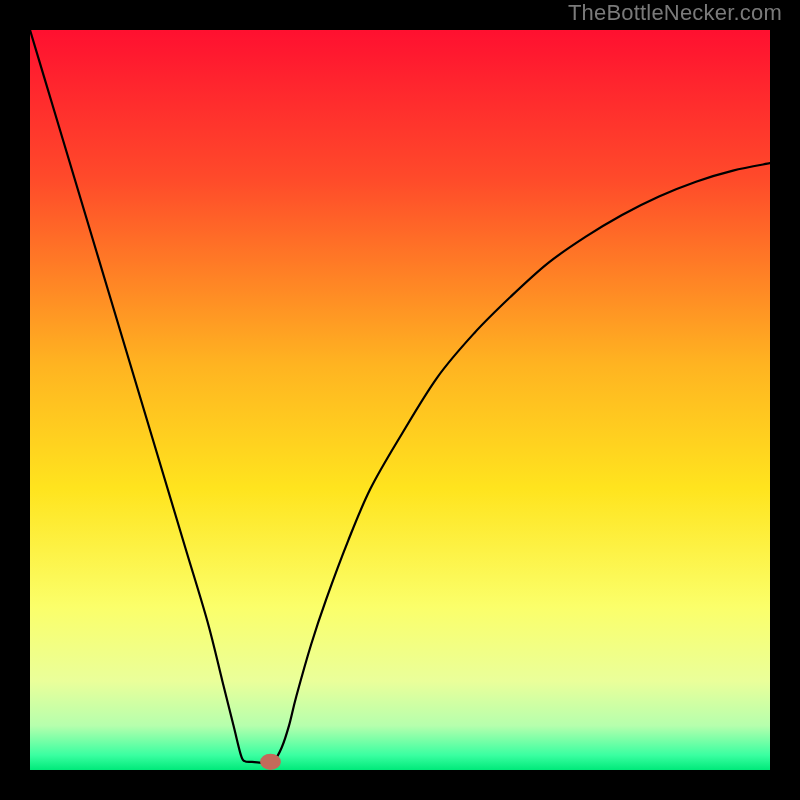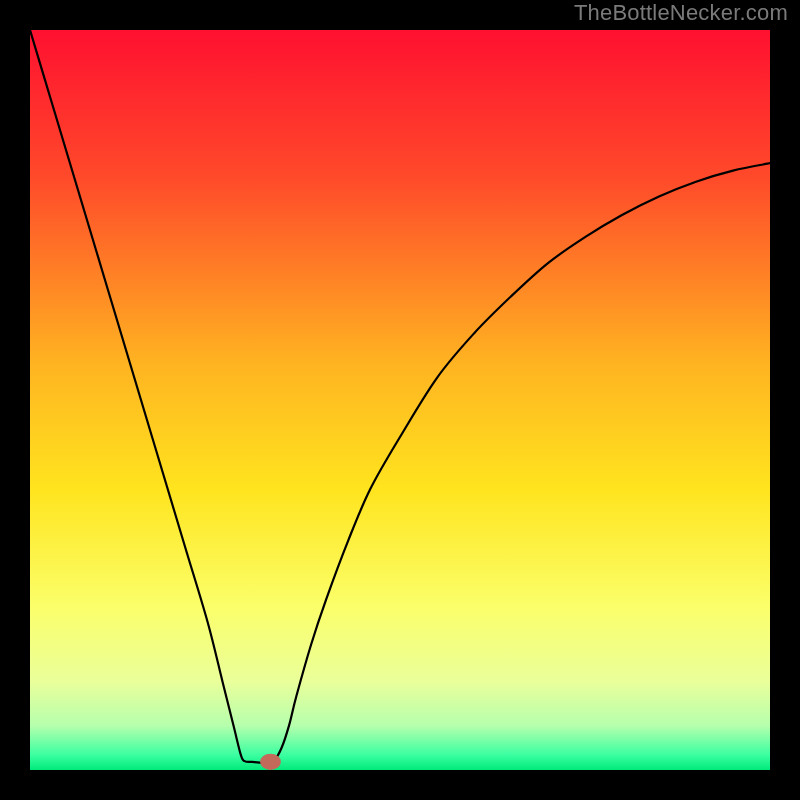--- a/index.html
+++ b/index.html
@@ -13,21 +13,21 @@
   }
   .frame {
     position: relative;
     width: 800px;
     height: 800px;
     background: #000;
   }
   .watermark {
     position: absolute;
     top: 0;
-    right: 12px;
+    right: 18px;
     color: #7a7a7a;
     font-size: 22px;
     font-weight: 400;
     letter-spacing: 0.2px;
     z-index: 5;
   }
   .plot-wrap {
     position: absolute;
     left: 30px;
     top: 30px;

